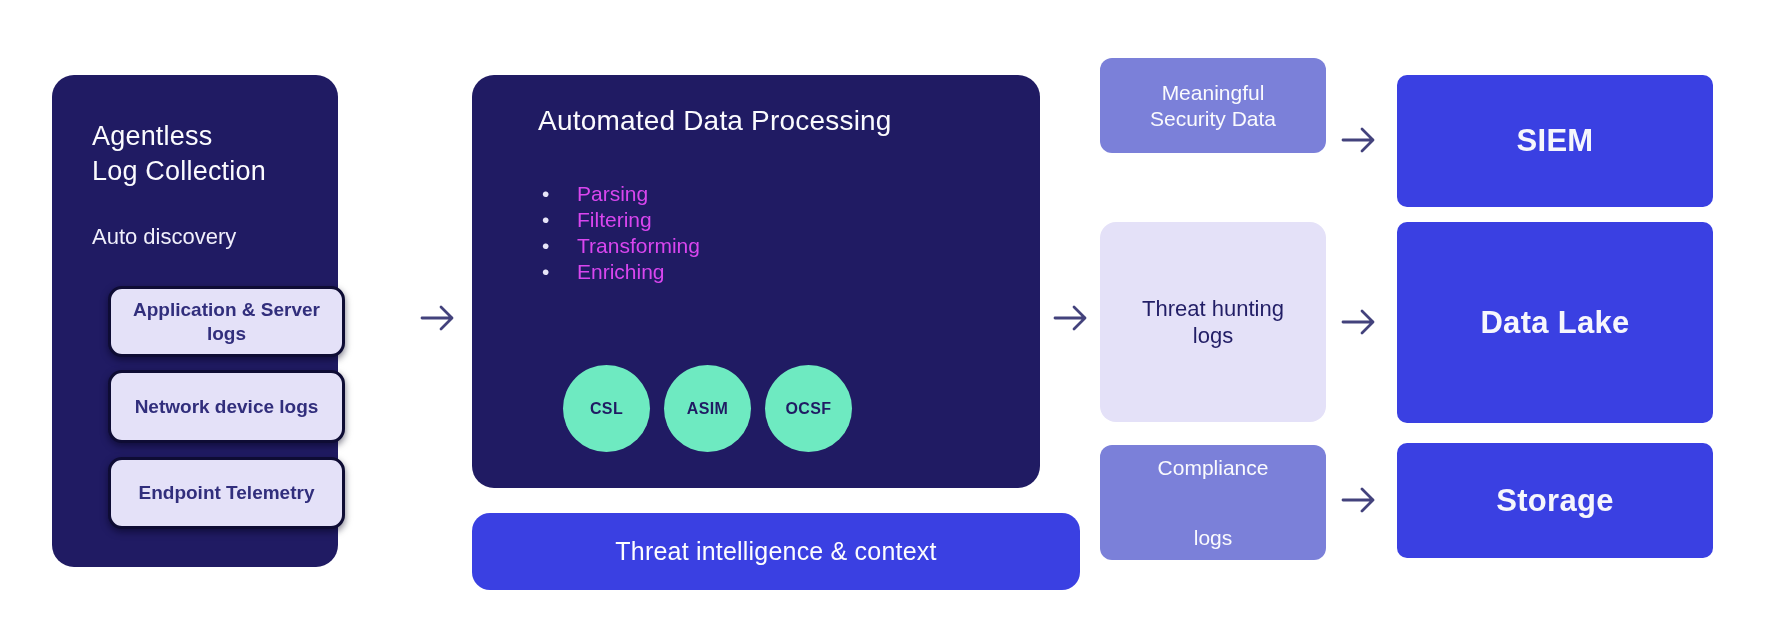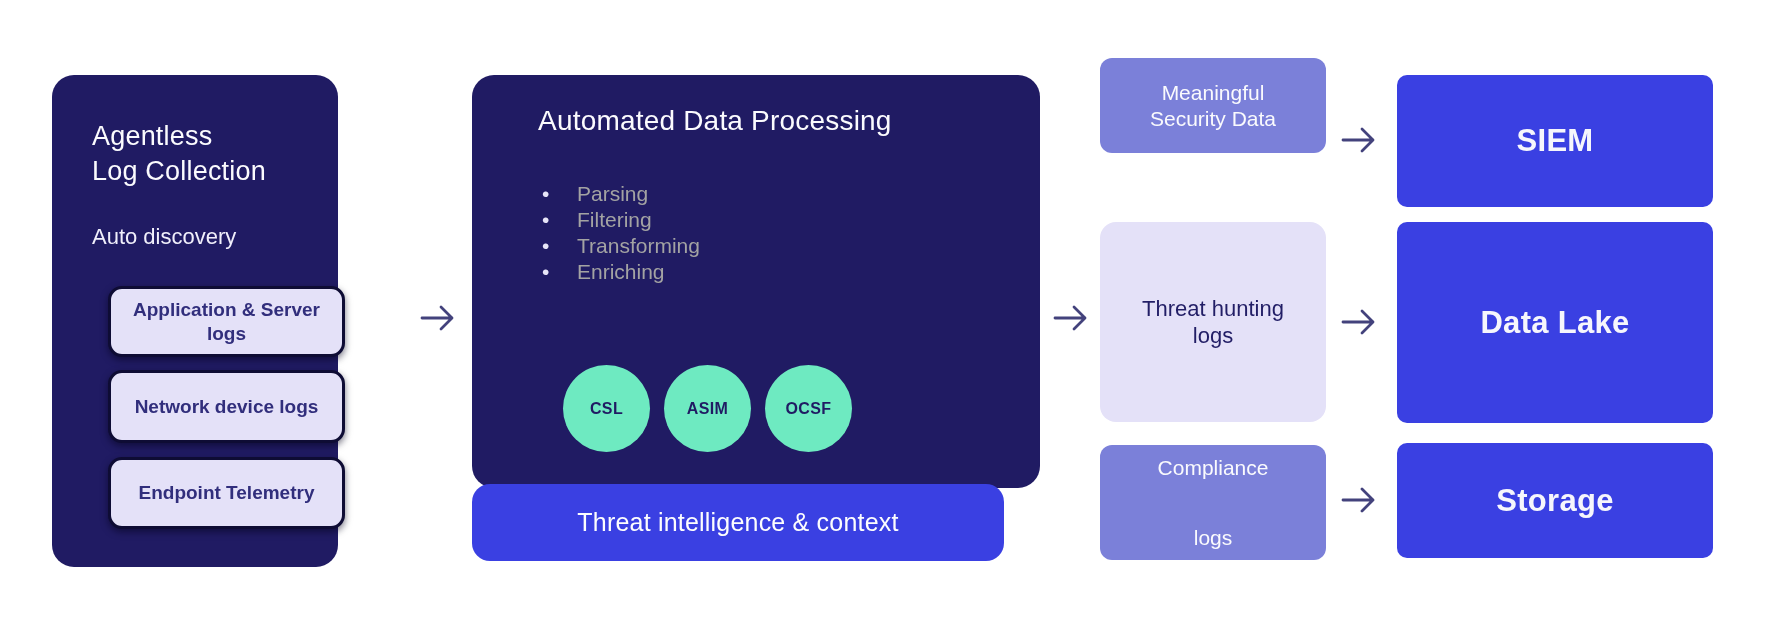--- a/index.html
+++ b/index.html
@@ -18,28 +18,28 @@
         background:var(--lavender,#e4e1f8);color:var(--pill-text,#312e7c);
         font-size:19px;line-height:1.25;font-weight:700;text-align:center;
         display:flex;align-items:center;justify-content:center;padding:6px 14px;
         box-shadow:0 3px 7px rgba(5,4,30,.55);}
   .pill-1{height:71px;}
   .pill-2{height:73px;margin-top:13px;}
   .pill-3{height:72px;margin-top:14px;}
 
   .mid-panel{left:472px;top:75px;width:568px;height:413px;border-radius:22px;padding:30px 0 0 66px;}
   .mp-title{color:#fbfbfe;font-size:28px;font-weight:500;letter-spacing:.2px;}
-  .mp-steps{list-style:none;margin:44px 0 0 4px;padding:0;color:#a3a3a3;font-size:21px;line-height:26px;}
+  .mp-steps{list-style:none;margin:44px 0 0 4px;padding:0;color:#d946ef;font-size:21px;line-height:26px;}
   .mp-steps li{display:flex;}
   .mp-steps li::before{content:"\2022";width:35px;flex:0 0 35px;color:#e7e5f8;}
   .circles{position:absolute;left:91px;top:290px;display:flex;gap:14px;}
   .circle{width:87px;height:87px;border-radius:50%;background:var(--mint,#6eeac1);
           display:flex;align-items:center;justify-content:center;
           color:var(--navy,#201b63);font-size:16px;font-weight:700;letter-spacing:.4px;}
-  .intel-bar{left:472px;top:484px;width:532px;height:77px;border-radius:18px;
+  .intel-bar{left:472px;top:513px;width:608px;height:77px;border-radius:18px;
              background:var(--blue,#3a40e2);display:flex;align-items:center;justify-content:center;
              color:#fdfdfe;font-size:25px;font-weight:500;letter-spacing:.2px;}
 
   
   .out{position:absolute;left:1100px;width:226px;display:flex;flex-direction:column;
        align-items:center;justify-content:center;text-align:center;box-sizing:border-box;}
   .out span{display:block;}
   .out-purple{background:var(--purple,#7b80d9);color:#fafafd;border-radius:12px;
               font-size:21px;line-height:26px;font-weight:500;}
   .out-lavender{background:var(--lavender,#e4e1f8);color:#221e66;border-radius:16px;

